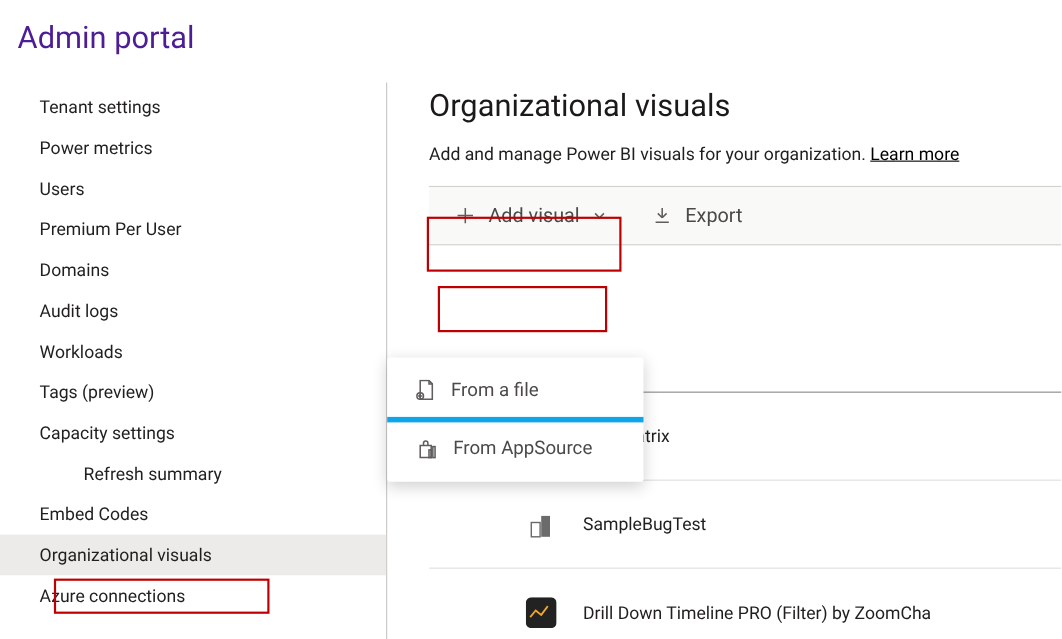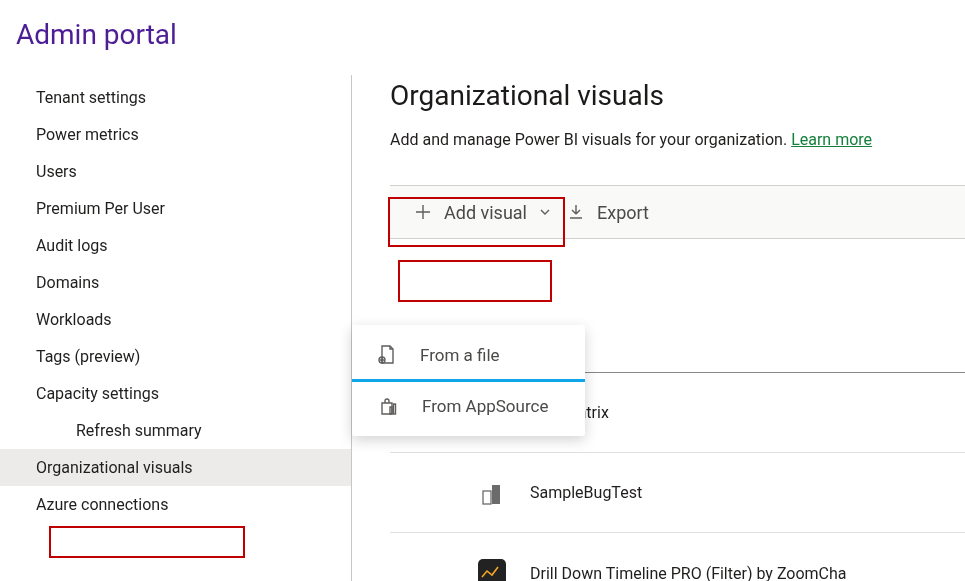--- a/index.html
+++ b/index.html
@@ -55,33 +55,34 @@
       font-size: 28px;
       font-weight: 400;
       color: #1b1a19;
       margin-bottom: 18px;
     }
     .page-desc {
       font-size: 16px;
       color: #201f1e;
     }
     .learn-more {
-      color: #15803d;
+      color: #000000;
       text-decoration: underline;
       cursor: pointer;
     }
     .toolbar {
-      margin-top: 36px;
+      margin-top: 20px;
       border-top: 1px solid #d1d1d1;
       border-bottom: 1px solid #d1d1d1;
       background: #f9f9f8;
       height: 54px;
       display: flex;
       align-items: center;
       padding-left: 14px;
+      gap: 26px;
     }
     .tb-btn {
       display: inline-flex;
       align-items: center;
       gap: 12px;
       font-size: 18px;
       color: #4b4a48;
       cursor: pointer;
       padding: 6px 4px;
     }
@@ -100,28 +101,28 @@
       background: #fff;
       box-shadow: 0 4px 14px rgba(0,0,0,0.18);
       border-radius: 2px;
       width: 233px;
       padding: 6px 0;
       z-index: 5;
     }
     .dd-item {
       display: flex;
       align-items: flex-start;
-      gap: 24px;
+      gap: 14px;
       padding: 14px 20px 14px 26px;
       font-size: 17px;
       color: #4b4a48;
       cursor: pointer;
     }
     .dd-item.sep {
-      border-top: 3px solid #0ea5e9;
+      border-top: 5px solid #0ea5e9;
     }
     .list-container {
       margin-top: 104px;
     }
     .list-header-row {
       border-bottom: 1px solid #8a8886;
       height: 30px;
     }
     .list-row {
       display: flex;
@@ -174,26 +175,27 @@
 <div class="header">
   <div class="header-title">Admin portal</div>
 </div>
 
 <div class="content-wrap">
   <div class="sidebar">
     <div class="sidebar-item">Tenant settings</div>
     <div class="sidebar-item">Power metrics</div>
     <div class="sidebar-item">Users</div>
     <div class="sidebar-item">Premium Per User</div>
+    <div class="sidebar-item">Domains</div>
     <div class="sidebar-item">Audit logs</div>
-    <div class="sidebar-item">Domains</div>
     <div class="sidebar-item">Workloads</div>
     <div class="sidebar-item">Tags (preview)</div>
     <div class="sidebar-item">Capacity settings</div>
     <div class="sidebar-item sidebar-subitem">Refresh summary</div>
+    <div class="sidebar-item">Embed Codes</div>
     <div class="sidebar-item selected">Organizational visuals</div>
     <div class="sidebar-item">Azure connections</div>
   </div>
 
   <div class="main">
     <div class="page-title">Organizational visuals</div>
     <div class="page-desc">
       <span>Add and manage Power BI visuals for your organization.  </span><a class="learn-more">Learn more</a>
     </div>
 

